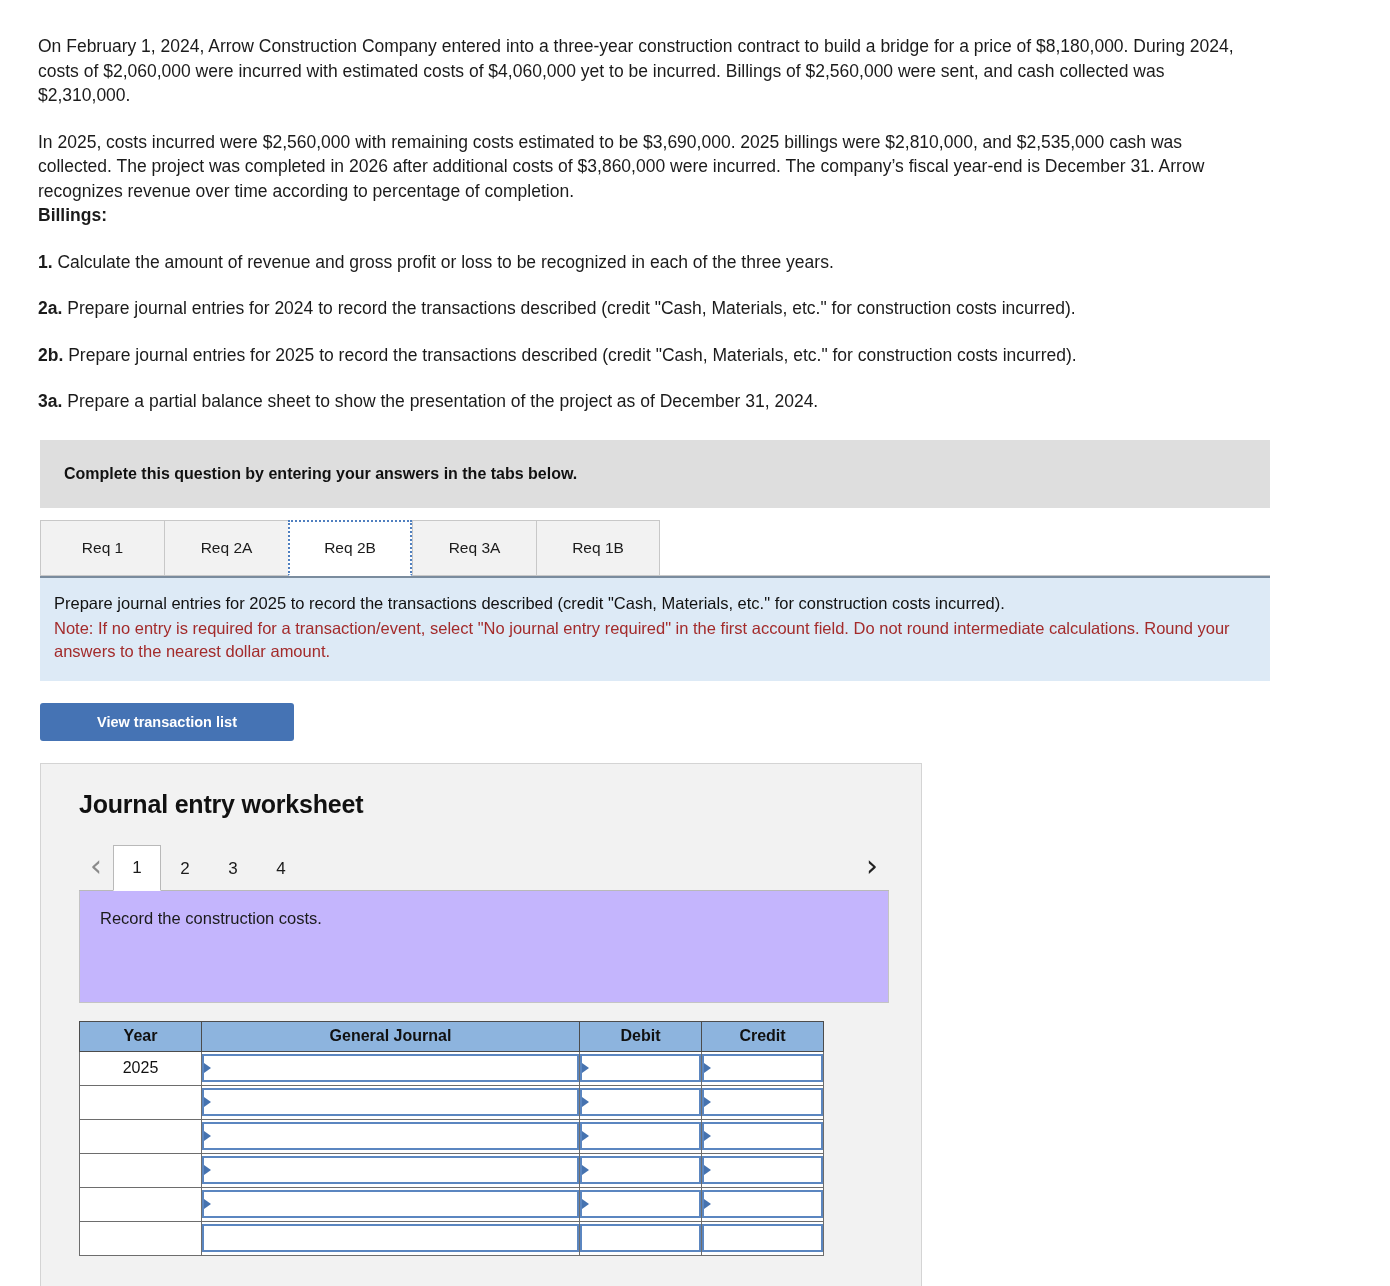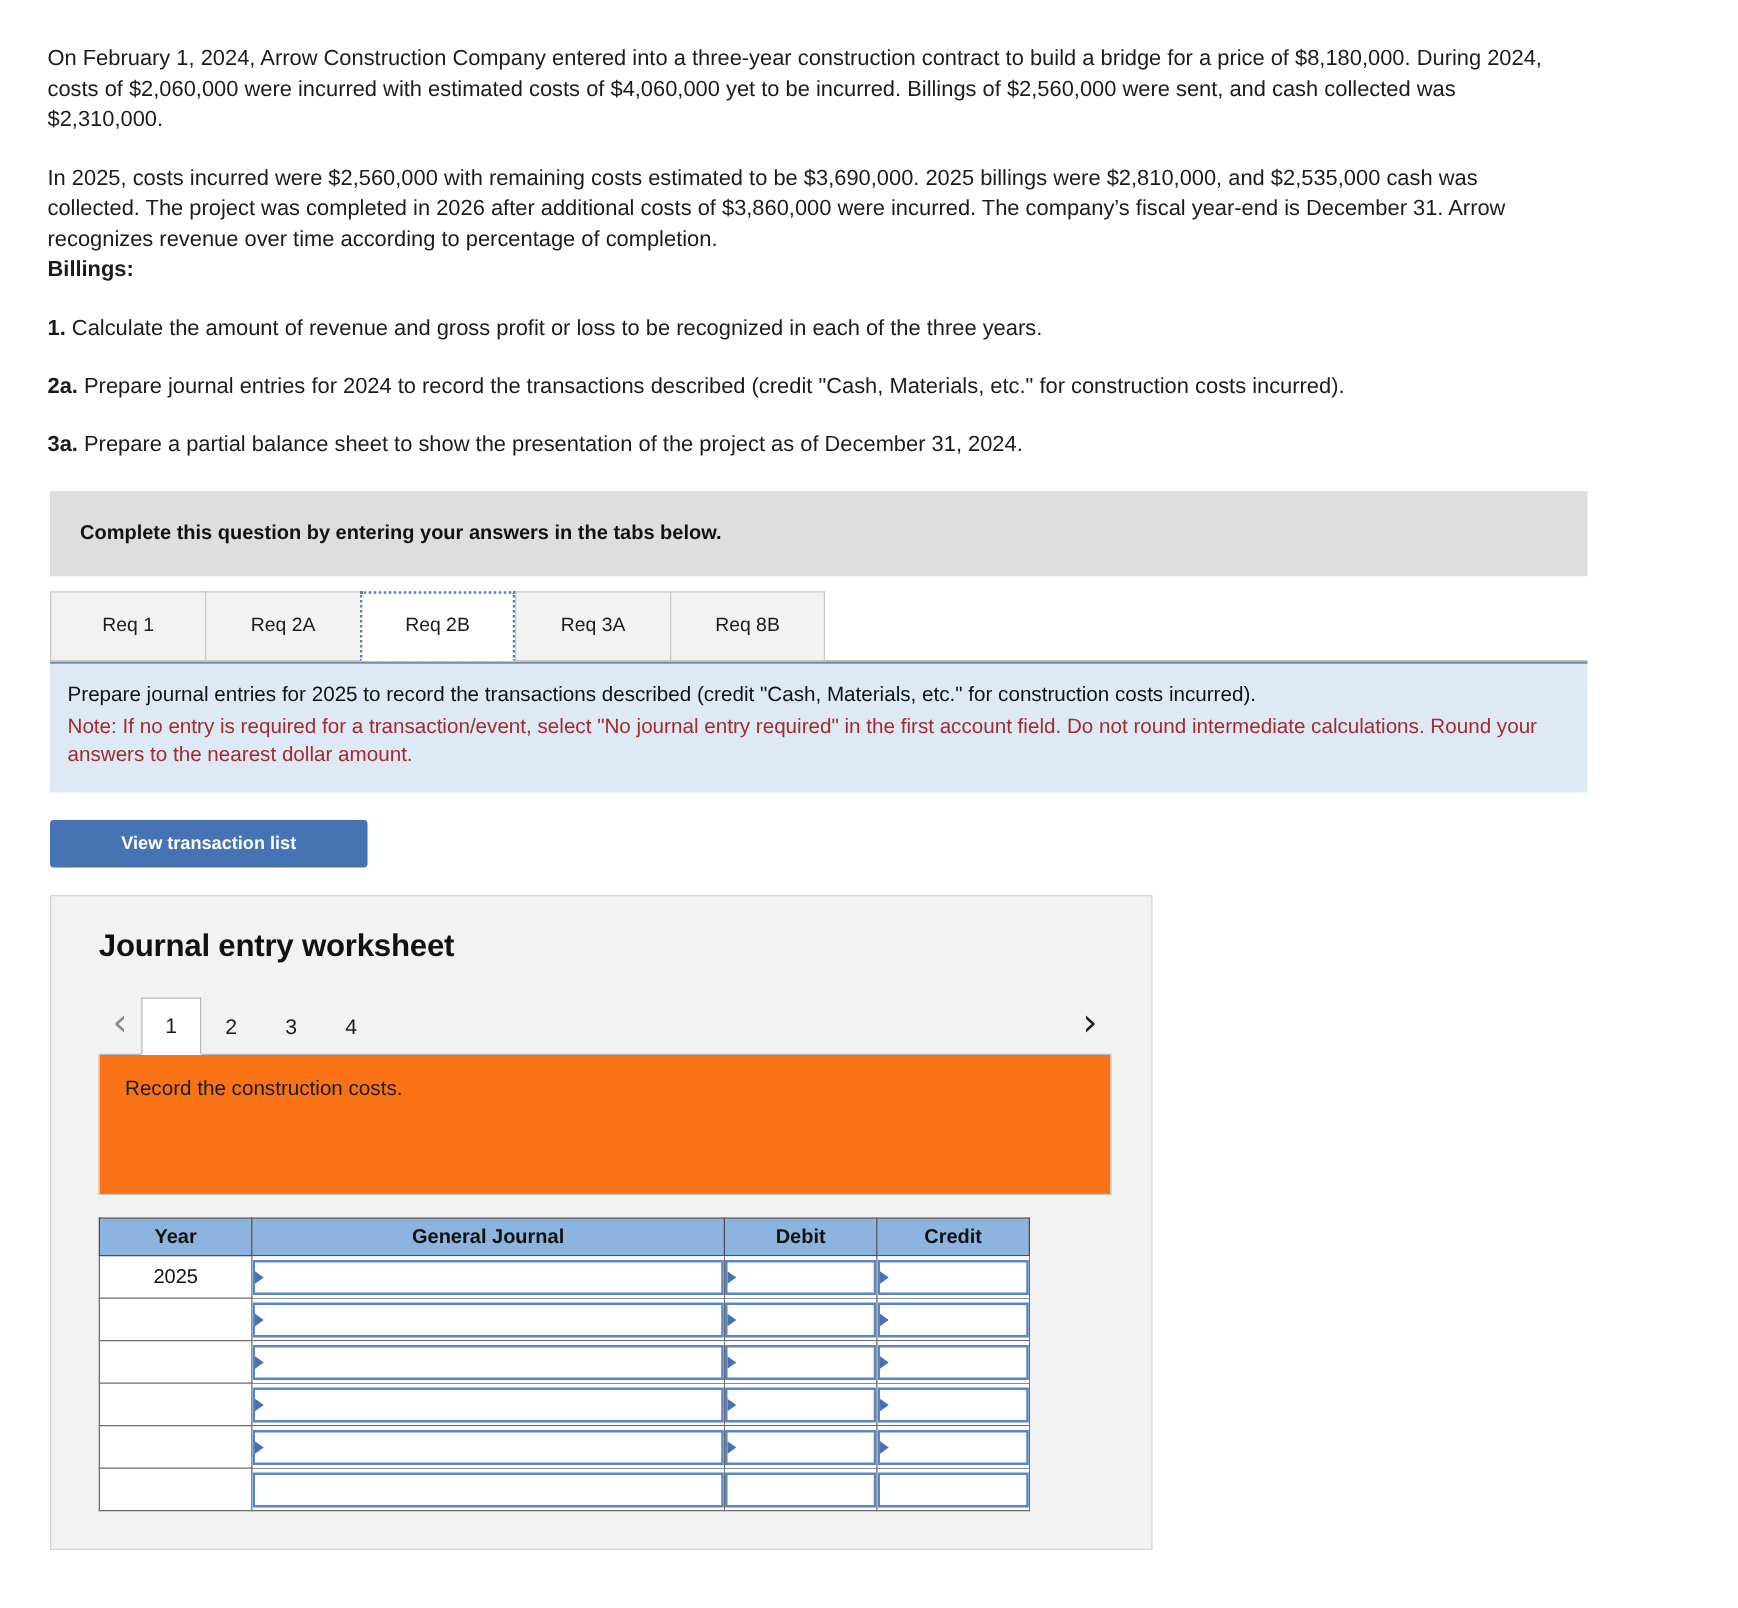--- a/index.html
+++ b/index.html
@@ -180,21 +180,21 @@
   .pnum.active {
     background: #ffffff;
     border: 1px solid #b9b9b9;
     border-bottom-color: #ffffff;
     height: 46px;
   }
 
   
   .txbox {
     margin: 0 32px 0 38px;
-    background: #f97316;
+    background: #c4b5fd;
     border: 1px solid #c4c4c4;
     border-top: none;
     height: 112px;
     padding: 18px 20px 0 20px;
     font-size: 16.5px;
     color: #1b1b1b;
   }
 
   .dr-note {
     margin: 18px 0 0 38px;
@@ -266,20 +266,21 @@
 </style>
 </head>
 <body>
 
 <div class="problem">
   <p>On February 1, 2024, Arrow Construction Company entered into a three-year construction contract to build a bridge for a price of $8,180,000. During 2024, costs of $2,060,000 were incurred with estimated costs of $4,060,000 yet to be incurred. Billings of $2,560,000 were sent, and cash collected was $2,310,000.</p>
   <p class="tight">In 2025, costs incurred were $2,560,000 with remaining costs estimated to be $3,690,000. 2025 billings were $2,810,000, and $2,535,000 cash was collected. The project was completed in 2026 after additional costs of $3,860,000 were incurred. The company’s fiscal year-end is December 31. Arrow recognizes revenue over time according to percentage of completion.</p>
   <p class="req-head">Billings:</p>
   <p class="req-line"><b>1.</b> <span>Calculate the amount of revenue and gross profit or loss to be recognized in each of the three years.</span></p>
   <p class="req-line"><b>2a.</b> <span>Prepare journal entries for 2024 to record the transactions described (credit "Cash, Materials, etc." for construction costs incurred).</span></p>
+  <p class="req-line"><b>2b.</b> <span>Prepare journal entries for 2025 to record the transactions described (credit "Cash, Materials, etc." for construction costs incurred).</span></p>
   <p class="req-line"><b>3a.</b> <span>Prepare a partial balance sheet to show the presentation of the project as of December 31, 2024.</span></p>
 </div>
 
 <div class="banner">
   <span class="banner-text">Complete this question by entering your answers in the tabs below.</span>
 </div>
 
 <div class="tabstrip">
   <div class="tab">
       <span>Req 1</span>
@@ -287,21 +288,21 @@
   <div class="tab">
       <span>Req 2A</span>
     </div>
   <div class="tab active">
       <span>Req 2B</span>
     </div>
   <div class="tab">
       <span>Req 3A</span>
     </div>
   <div class="tab">
-      <span>Req 8B</span>
+      <span>Req 1B</span>
     </div>
 </div>
 
 <div class="instruction">
   <p class="line1">Prepare journal entries for 2025 to record the transactions described (credit "Cash, Materials, etc." for construction costs incurred).</p>
   <p class="note">Note: If no entry is required for a transaction/event, select "No journal entry required" in the first account field. Do not round intermediate calculations. Round your answers to the nearest dollar amount.</p>
 </div>
 
 <div class="view-tx-wrap">
   <button class="btn" id="view-transaction-list">View transaction list</button>

